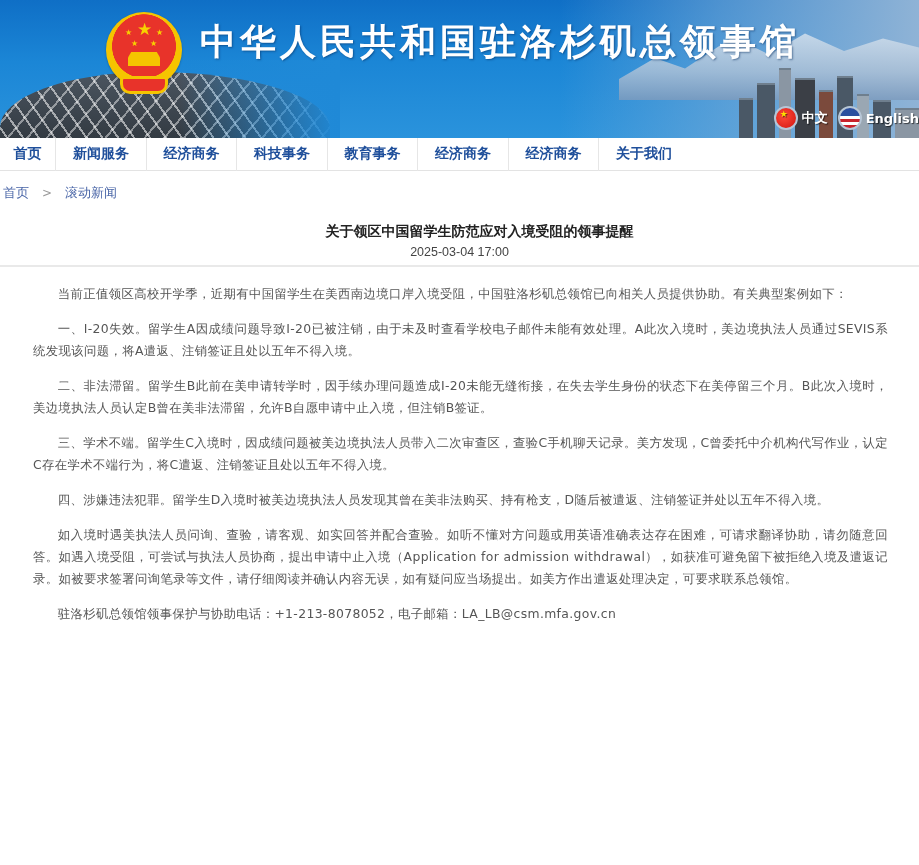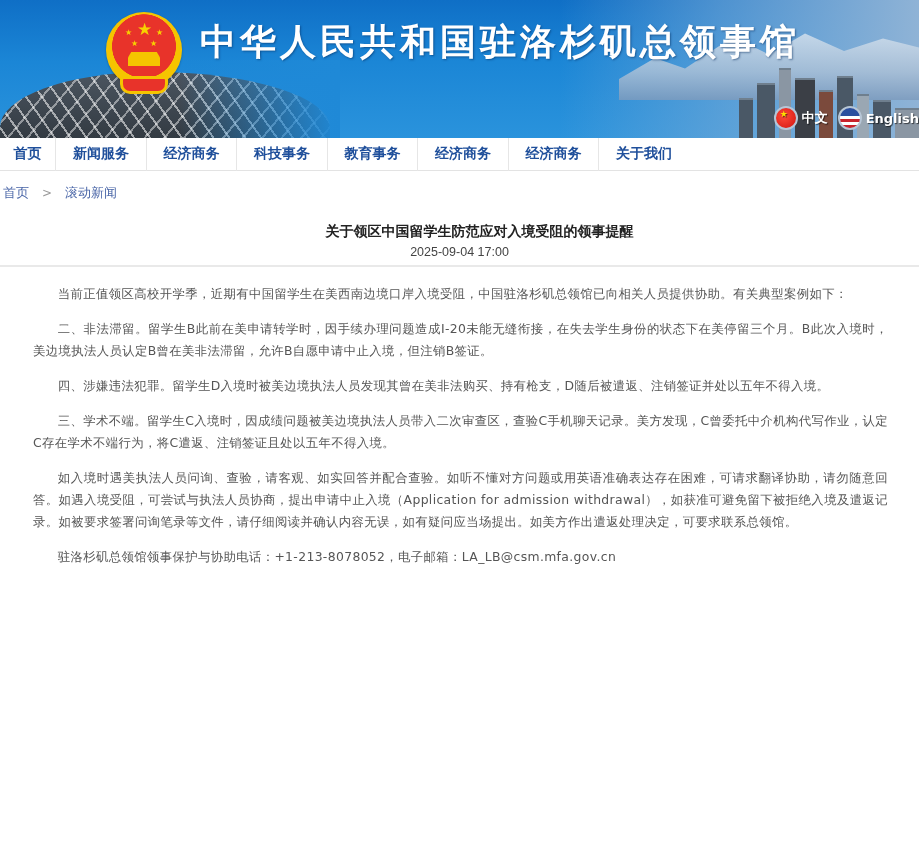--- a/index.html
+++ b/index.html
@@ -156,24 +156,25 @@
 </div>
 
 <div class="breadcrumb">
   <a>首页</a>
   <span class="sep">&gt;</span>
   <a>滚动新闻</a>
 </div>
 
 <div style="text-align:center;padding-top:6px;">
   <div class="article-title">关于领区中国留学生防范应对入境受阻的领事提醒</div>
-  <div class="article-date">2025-09-04 17:00</div>
+  <div class="article-date">2025-03-04 17:00</div>
   <div class="head-rule"></div>
 </div>
 
 <div class="article-body">
   <p>当前正值领区高校开学季，近期有中国留学生在美西南边境口岸入境受阻，中国驻洛杉矶总领馆已向相关人员提供协助。有关典型案例如下：</p>
+  <p>一、I-20失效。留学生A因成绩问题导致I-20已被注销，由于未及时查看学校电子邮件未能有效处理。A此次入境时，美边境执法人员通过SEVIS系统发现该问题，将A遣返、注销签证且处以五年不得入境。</p>
   <p>二、非法滞留。留学生B此前在美申请转学时，因手续办理问题造成I-20未能无缝衔接，在失去学生身份的状态下在美停留三个月。B此次入境时，美边境执法人员认定B曾在美非法滞留，允许B自愿申请中止入境，但注销B签证。</p>
+  <p>三、学术不端。留学生C入境时，因成绩问题被美边境执法人员带入二次审查区，查验C手机聊天记录。美方发现，C曾委托中介机构代写作业，认定C存在学术不端行为，将C遣返、注销签证且处以五年不得入境。</p>
   <p>四、涉嫌违法犯罪。留学生D入境时被美边境执法人员发现其曾在美非法购买、持有枪支，D随后被遣返、注销签证并处以五年不得入境。</p>
-  <p>三、学术不端。留学生C入境时，因成绩问题被美边境执法人员带入二次审查区，查验C手机聊天记录。美方发现，C曾委托中介机构代写作业，认定C存在学术不端行为，将C遣返、注销签证且处以五年不得入境。</p>
   <p>如入境时遇美执法人员问询、查验，请客观、如实回答并配合查验。如听不懂对方问题或用英语准确表达存在困难，可请求翻译协助，请勿随意回答。如遇入境受阻，可尝试与执法人员协商，提出申请中止入境（Application for admission withdrawal），如获准可避免留下被拒绝入境及遣返记录。如被要求签署问询笔录等文件，请仔细阅读并确认内容无误，如有疑问应当场提出。如美方作出遣返处理决定，可要求联系总领馆。</p>
   <p class="contact">驻洛杉矶总领馆领事保护与协助电话：+1-213-8078052，电子邮箱：LA_LB@csm.mfa.gov.cn</p>
 </div>
 
 </body></html>

